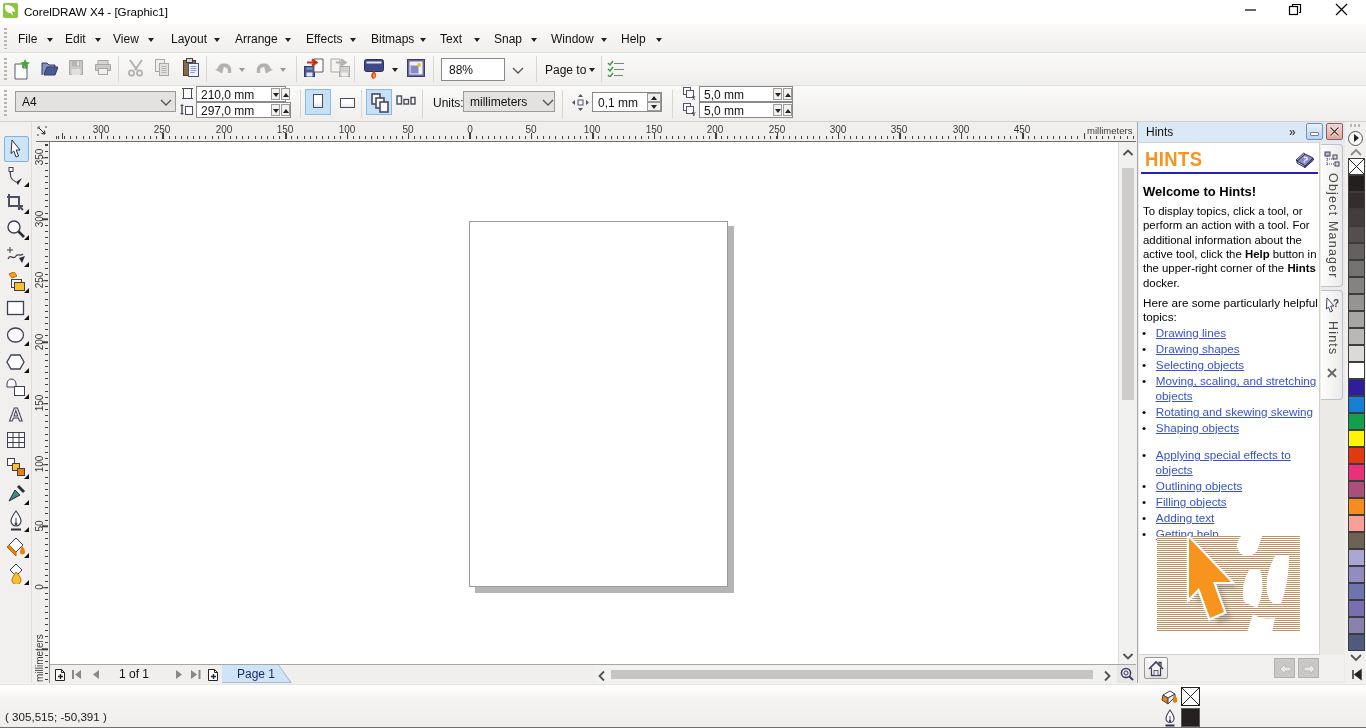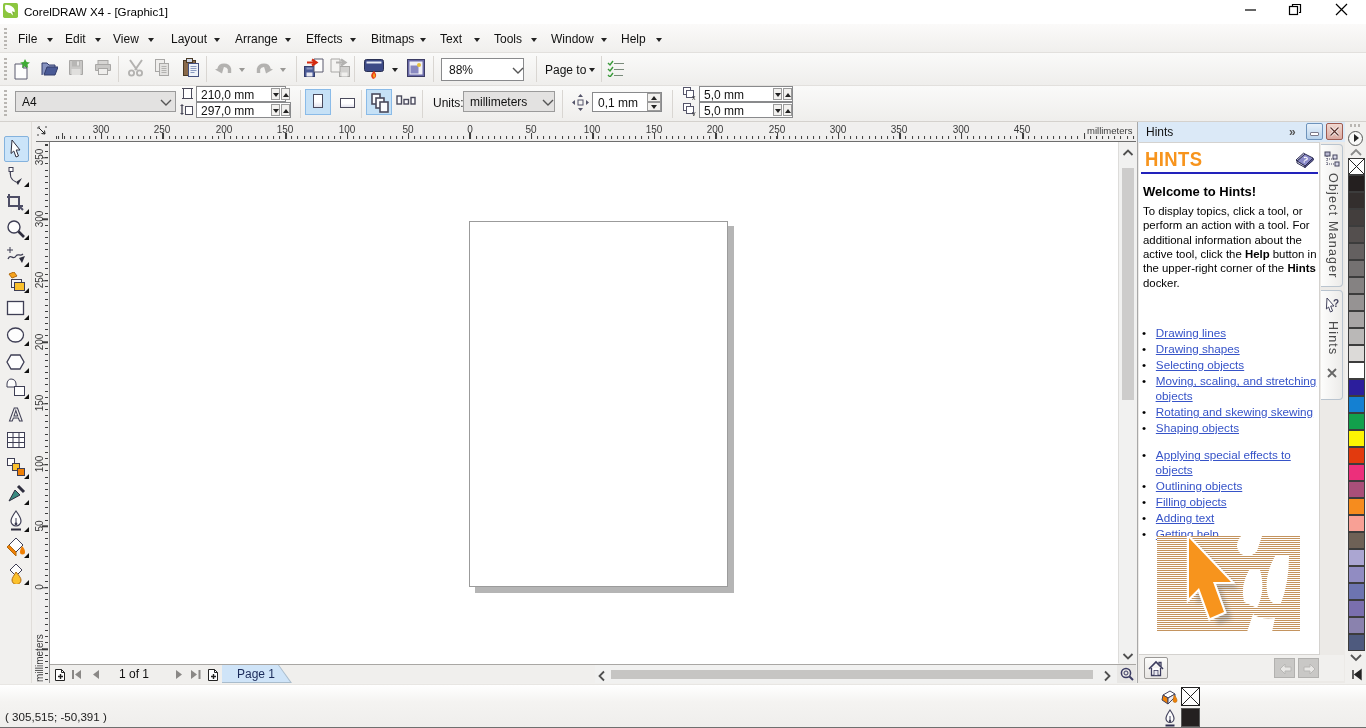--- a/index.html
+++ b/index.html
@@ -87,21 +87,21 @@
   <span class="abs menuitem" style="left:171px">Layout</span>
     <span class="abs mi-arr" style="left:214px"></span>
   <span class="abs menuitem" style="left:235px">Arrange</span>
     <span class="abs mi-arr" style="left:285px"></span>
   <span class="abs menuitem" style="left:306px">Effects</span>
     <span class="abs mi-arr" style="left:350px"></span>
   <span class="abs menuitem" style="left:371px">Bitmaps</span>
     <span class="abs mi-arr" style="left:420px"></span>
   <span class="abs menuitem" style="left:440px">Text</span>
     <span class="abs mi-arr" style="left:474px"></span>
-  <span class="abs menuitem" style="left:494px">Tools</span>
+  <span class="abs menuitem" style="left:494px">Snap</span>
     <span class="abs mi-arr" style="left:531px"></span>
   <span class="abs menuitem" style="left:551px">Window</span>
     <span class="abs mi-arr" style="left:601px"></span>
   <span class="abs menuitem" style="left:621px">Help</span>
     <span class="abs mi-arr" style="left:656px"></span>
 </div>
 
 <div class="abs" id="toolbar">
   <div class="abs draghandle" style="left:4px;top:5px;height:23px"></div>
   <svg class="abs" style="left:14px;top:6px" width="16" height="21" viewBox="0 0 16 21">
@@ -175,21 +175,21 @@
     <path d="M11 14 c-1.5 2 -1.5 3.5 0 5 c1.8 -1 1.6 -3 0 -5 z" fill="#f6a21c"></path>
   </svg>
   <span class="abs mi-arr" style="left:392px;top:15px"></span>
   <svg class="abs" style="left:407px;top:6px" width="18" height="18" viewBox="0 0 18 18">
     <rect x="0.5" y="0.5" width="17" height="17" fill="#6a6aa8" stroke="#3c3c64"></rect>
     <rect x="2.5" y="2.5" width="13" height="13" fill="#f0f0f6"></rect>
     <rect x="3.5" y="6.5" width="8" height="8" fill="#8888c0"></rect>
     <circle cx="12" cy="6" r="2" fill="#e8c23c"></circle>
   </svg>
   <div class="abs tsep" style="left:433px"></div>
-  <div class="abs combo" style="left:441px;top:5px;width:83px;height:23px;background:#fff;border-color:#898a8c">
+  <div class="abs combo" style="left:441px;top:5px;width:64px;height:23px;background:#fff;border-color:#898a8c">
      <span class="abs" style="left:7px;top:4px">88%</span>
      <svg class="abs" style="left:70px;top:8px" width="12" height="8">
         <path d="M1 1 L6 6 L11 1" fill="none" stroke="#555" stroke-width="1.4"></path>
       </svg>
   </div>
   <div class="abs tsep" style="left:536px"></div>
   <span class="abs" style="left:545px;top:10px;font-size:12px;color:#111">Page to</span>
   <span class="abs mi-arr" style="left:589px;top:15px"></span>
   <div class="abs tsep" style="left:601px"></div>
   <svg class="abs" style="left:607px;top:7px" width="17" height="17" viewBox="0 0 17 17">
@@ -511,20 +511,21 @@
     <svg class="abs" style="left:156px;top:8px" width="20" height="17" viewBox="0 0 20 17">
       <path d="M2 10 L10 3 L18 7 L10 15 Z" fill="#8a8ac8" stroke="#2e2e54"></path>
       <path d="M2 10 L2 12 L10 16.5 L10 15 Z" fill="#e8e8f4" stroke="#2e2e54"></path>
       <path d="M10 15 L10 16.5 L18.5 9 L18 7 Z" fill="#5a5a96" stroke="#2e2e54"></path>
       <path d="M10 3 L8.5 2.2 L1 9 L2 10 Z" fill="#c8c8e4" stroke="#2e2e54"></path>
       <text x="7.6" y="11.5" font-size="8.5" font-weight="bold" fill="#fff" transform="rotate(22 10 9)">?</text>
     </svg>
     <div class="abs" style="left:2px;top:29px;width:177px;height:2px;background:#2222bb"></div>
     <div class="abs" style="left:4px;top:41px;font-size:13px;font-weight:bold;color:#000;white-space:nowrap">Welcome to Hints!</div>
     <div class="abs" style="left:4px;top:61px;font-size:11.4px;line-height:14.35px;color:#000;white-space:nowrap">To display topics, click a tool, or<br>perform an action with a tool. For<br>additional information about the<br>active tool, click the <b>Help</b> button in<br>the upper-right corner of the <b>Hints</b><br>docker.</div>
+    <div class="abs" style="left:4px;top:153px;font-size:11.7px;line-height:14.35px;color:#000;white-space:nowrap">Here are some particularly helpful<br>topics:</div>
     <div class="abs" style="left:3px;top:183px;font-size:11.7px;line-height:14.4px;color:#000;white-space:nowrap">
       <div style="margin-bottom:1.7px">•&nbsp;&nbsp;&nbsp;<span class="dlink">Drawing lines</span></div>
       <div style="margin-bottom:1.7px">•&nbsp;&nbsp;&nbsp;<span class="dlink">Drawing shapes</span></div>
       <div style="margin-bottom:1.7px">•&nbsp;&nbsp;&nbsp;<span class="dlink">Selecting objects</span></div>
       <div style="margin-bottom:1.7px;text-indent:-13.6px;padding-left:13.6px">•&nbsp;&nbsp;&nbsp;<span class="dlink">Moving, scaling, and stretching<br>objects</span></div>
       <div style="margin-bottom:1.7px">•&nbsp;&nbsp;&nbsp;<span class="dlink">Rotating and skewing skewing</span></div>
       <div style="margin-bottom:13px">•&nbsp;&nbsp;&nbsp;<span class="dlink">Shaping objects</span></div>
       <div style="margin-bottom:1.7px;text-indent:-13.6px;padding-left:13.6px">•&nbsp;&nbsp;&nbsp;<span class="dlink">Applying special effects to<br>objects</span></div>
       <div style="margin-bottom:1.7px">•&nbsp;&nbsp;&nbsp;<span class="dlink">Outlining objects</span></div>
       <div style="margin-bottom:1.7px">•&nbsp;&nbsp;&nbsp;<span class="dlink">Filling objects</span></div>

